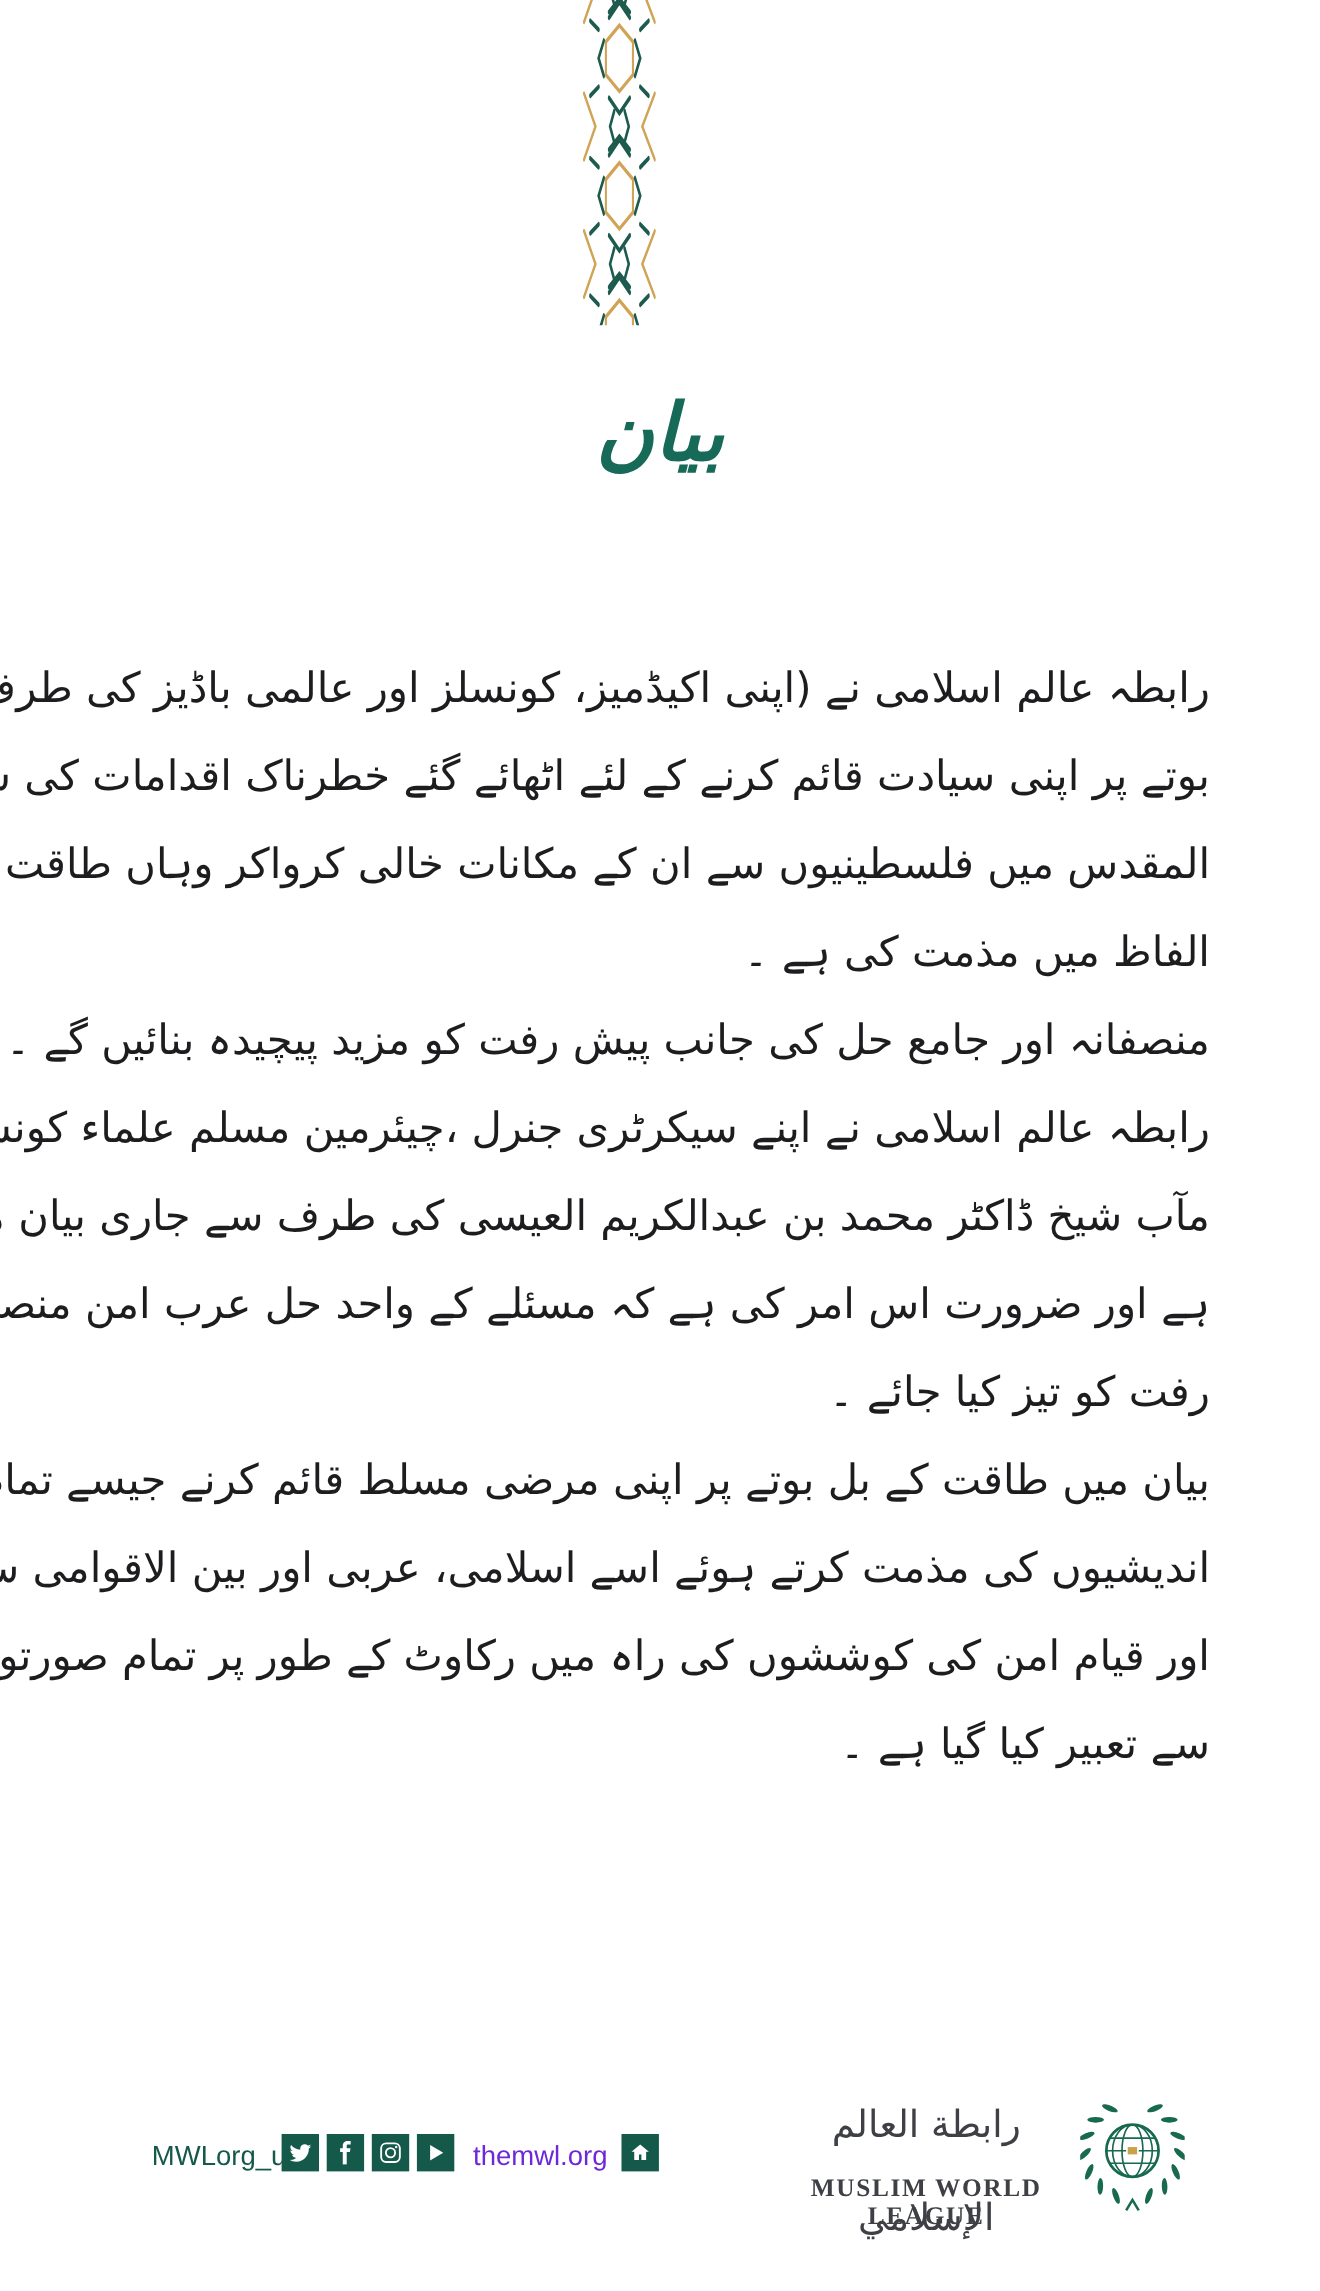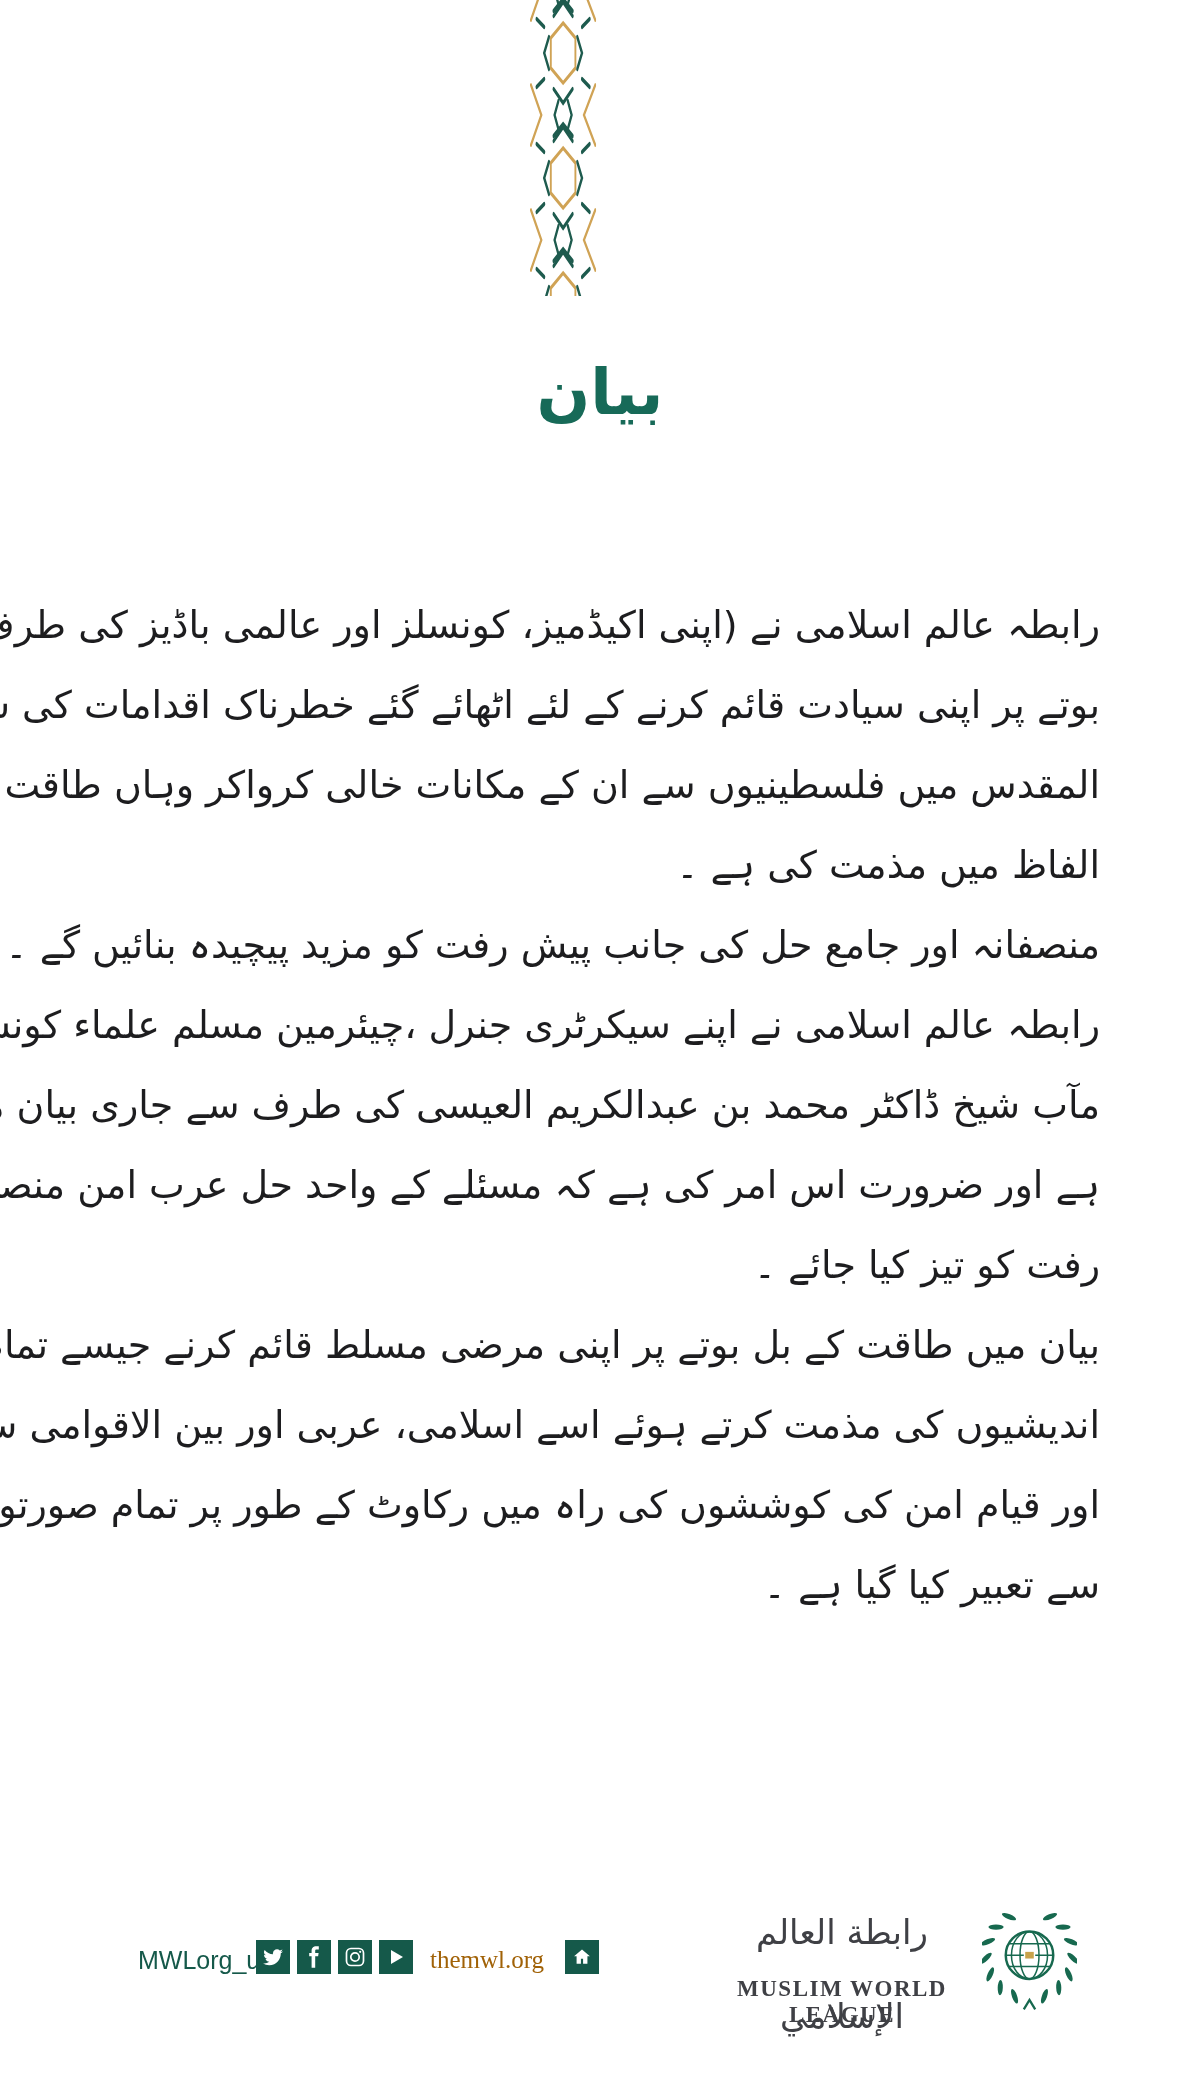--- a/index.html
+++ b/index.html
@@ -8,22 +8,23 @@
     font-family:"DejaVu Sans",sans-serif;overflow:hidden;
   }
   
   .pattern-strip{
     position:absolute;left:530px;top:0;width:140px;height:296px;
   }
   
   .page-title{
     position:absolute;left:0;top:318px;width:1200px;height:150px;
     line-height:150px;text-align:center;
-    font-size:63px;font-weight:bold;color:#176a58;
+    font-size:72px;font-weight:bold;color:#176a58;
     direction:rtl;
+    font-style:italic;
   }
   
   .statement{
     position:absolute;left:100px;top:585px;width:1000px;
     direction:rtl;color:#1d1d1f;
   }
   .line{
     height:80px;line-height:80px;font-size:38px;
     text-align:justify;text-align-last:justify;
     white-space:nowrap;
@@ -34,22 +35,22 @@
   .handle{
     position:absolute;left:138px;top:56px;font-size:25px;color:#15594a;
     font-family:"Liberation Sans",sans-serif;
   }
   .social-row{position:absolute;left:256px;top:50px;display:flex;gap:7px;}
   .sq{
     width:34px;height:34px;background:#15594a;display:flex;
     align-items:center;justify-content:center;flex:0 0 auto;
   }
   .website{
-    position:absolute;left:430px;top:56px;font-size:25px;color:#a16207;
-    font-family:Liberation Serif, serif;
+    position:absolute;left:430px;top:56px;font-size:25px;color:#6d28d9;
+    font-family:Liberation Sans, sans-serif;
   }
   .home-sq{position:absolute;left:565px;top:50px;}
   .logo-text{position:absolute;left:692px;top:0;width:300px;text-align:center;}
   .logo-arabic{
     font-size:34px;color:#3f4045;direction:rtl;line-height:84px;height:84px;
     font-family:"DejaVu Sans",sans-serif;
   }
   .logo-english{
     font-family:"Liberation Serif",serif;font-weight:bold;
     font-size:23px;letter-spacing:1.5px;color:#3f4045;margin-top:2px;

